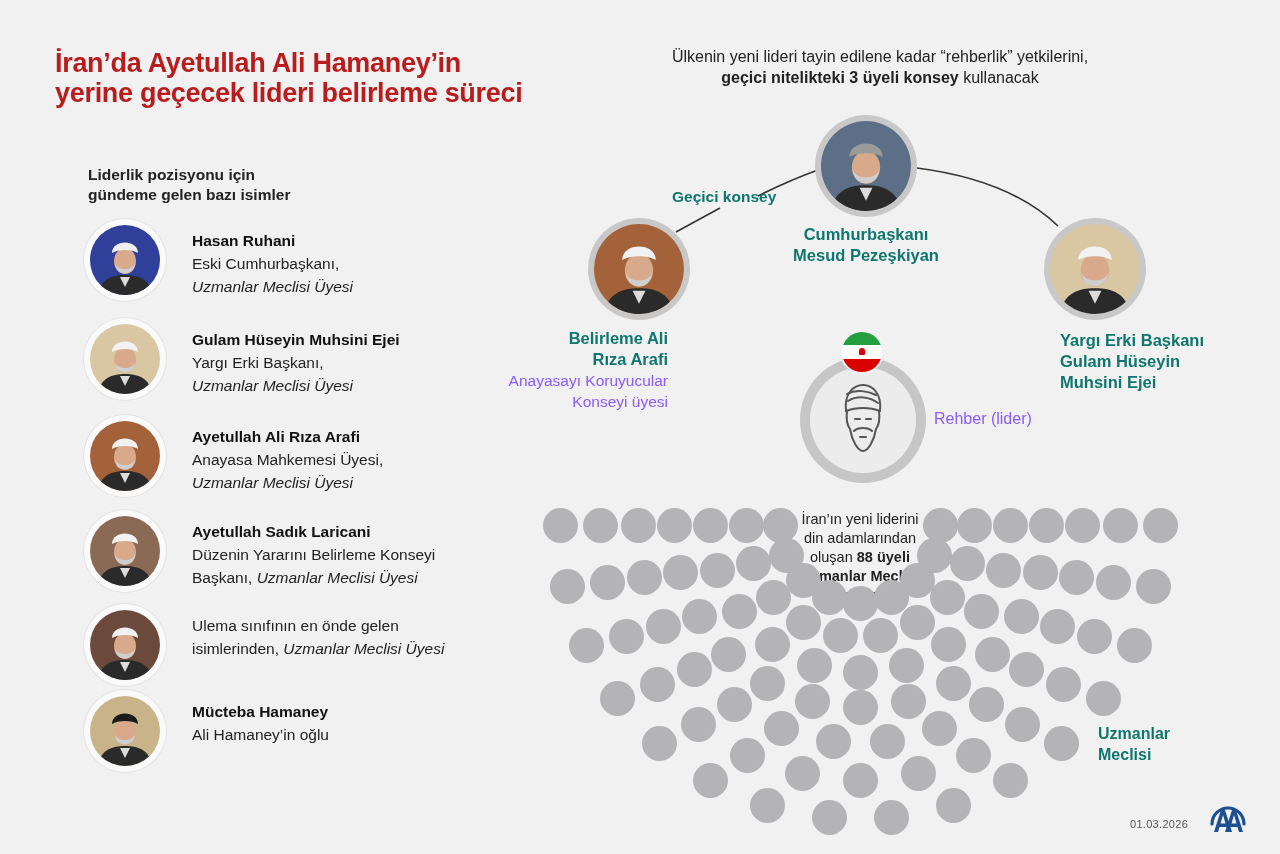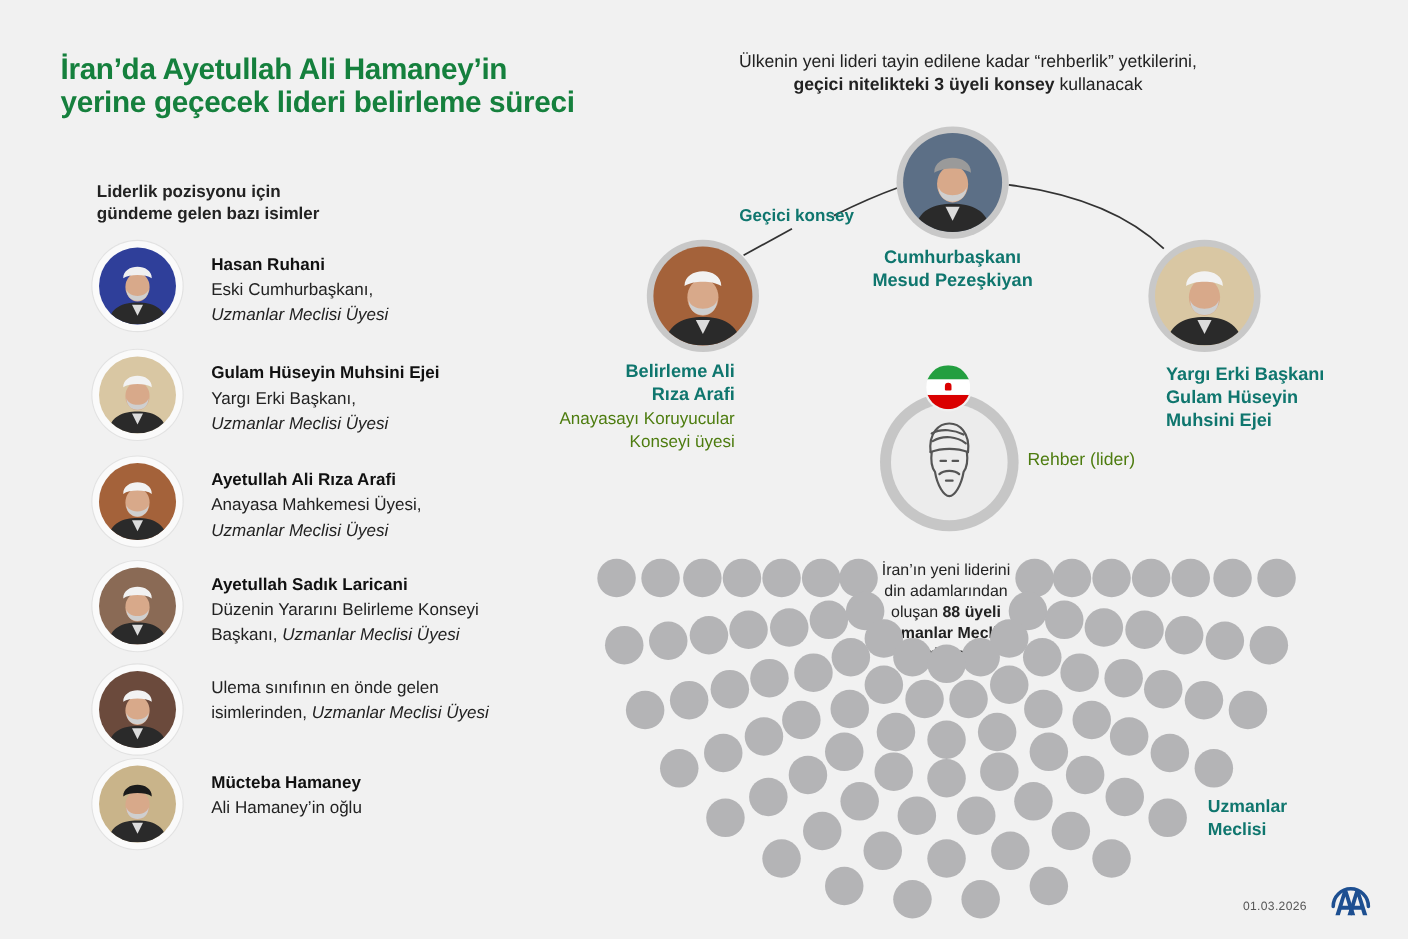--- a/index.html
+++ b/index.html
@@ -3,42 +3,42 @@
 <meta charset="utf-8">
 <style>
   html, body { margin:0; padding:0; }
   body {
     width:1280px; height:854px; position:relative; overflow:hidden;
     background:#f1f1f1;
     font-family:"Liberation Sans", "DejaVu Sans", sans-serif;
     color:#1a1a1a;
   }
   .abs { position:absolute; }
-  .title { left:55px; top:48px; font-size:27px; font-weight:bold; line-height:30px; color:#15803d; letter-spacing:-0.3px; }
+  .title { left:55px; top:48px; font-size:27px; font-weight:bold; line-height:30px; color:#b91c1c; letter-spacing:-0.3px; }
   .subtitle { left:620px; top:46px; width:520px; text-align:center; font-size:16px; line-height:21px; color:#222; }
   .subtitle b { font-weight:bold; }
   .list-heading { left:88px; top:165px; font-size:15.5px; font-weight:bold; line-height:20px; color:#222; }
 
   .cand { position:absolute; left:84px; width:440px; height:80px; }
   .cand .ring {
     position:absolute; left:0; top:0; width:82px; height:82px; border-radius:50%;
     background:#fafafa; box-shadow:0 0 0 1px #e2e2e2;
   }
   .cand .photo {
     position:absolute; left:6px; top:6px; width:70px; height:70px; border-radius:50%; overflow:hidden;
   }
   .cand .txt { position:absolute; left:108px; top:10px; font-size:15.5px; line-height:23px; color:#222; white-space:nowrap; }
   .cand .name { font-weight:bold; color:#111; }
   .cand i { font-style:italic; }
 
   .bigc { position:absolute; border-radius:50%; background:#c8c8c8; padding:6px; box-sizing:border-box; }
   .bigc .photo { width:100%; height:100%; border-radius:50%; overflow:hidden; }
 
   .lbl-bold { font-weight:bold; font-size:16px; line-height:21px; color:#0f766e; }
-  .lbl-norm { font-size:16px; line-height:21px; color:#4d7c0f; }
+  .lbl-norm { font-size:16px; line-height:21px; color:#8b5cf6; }
 
   .dot { position:absolute; width:35px; height:35px; border-radius:50%; background:#b4b4b6; }
 
   .leader { left:800px; top:357px; width:126px; height:126px; border-radius:50%; background:#c6c6c6; }
   .leader-inner { position:absolute; left:10px; top:10px; width:106px; height:106px; border-radius:50%; background:#ececec; }
   .flag { left:842px; top:332px; width:40px; height:40px; border-radius:50%; overflow:hidden; box-shadow:0 0 0 2px #f1f1f1; }
 
   .date { left:1130px; top:818px; font-size:11px; color:#555; letter-spacing:0.3px; }
   .logo { left:1208px; top:798px; width:40px; height:36px; }
 </style>

